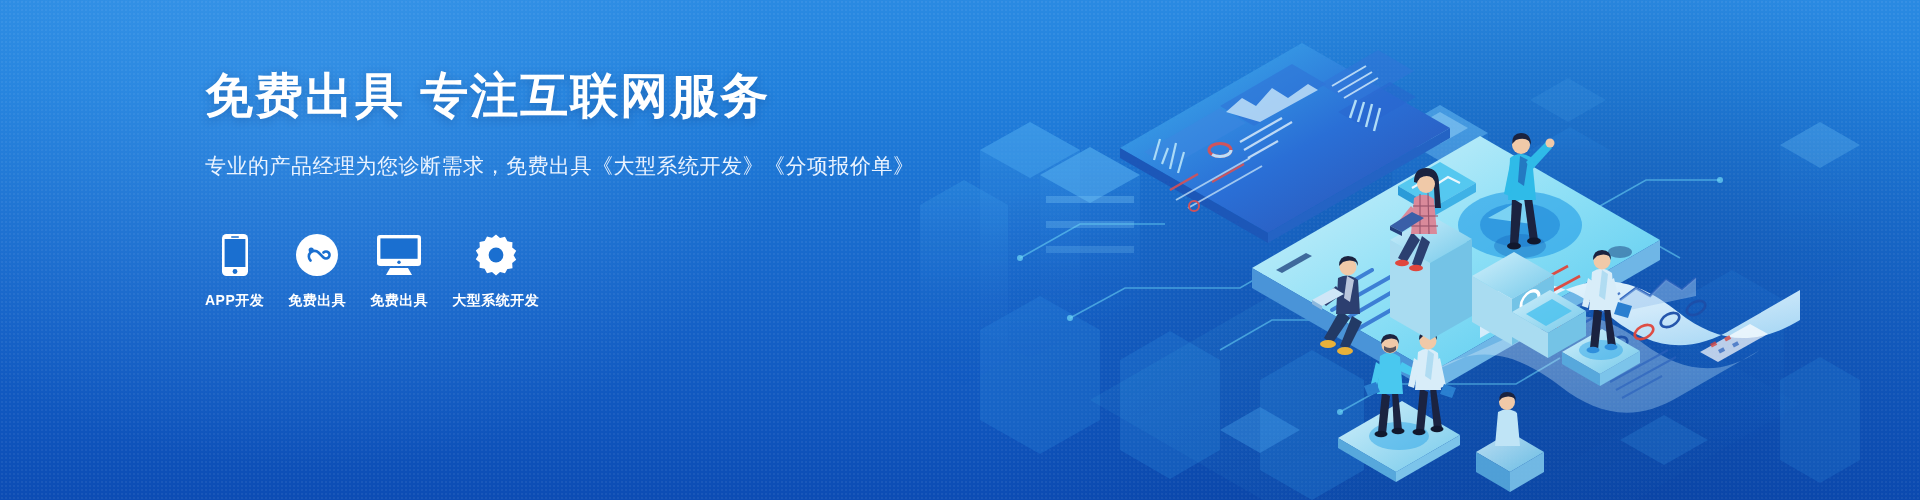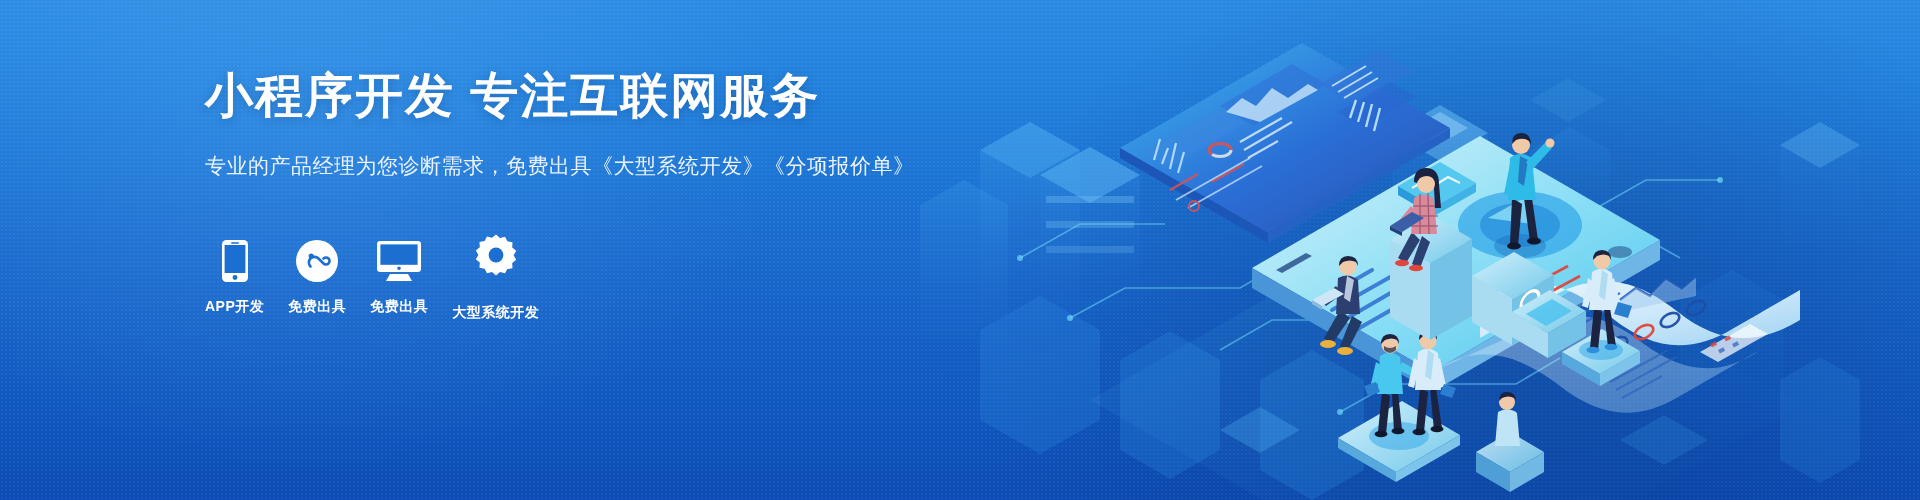--- a/index.html
+++ b/index.html
@@ -37,23 +37,23 @@
     text-shadow:0 2px 10px rgba(0,30,90,.25);
     white-space:nowrap;
   }
   .sub{margin:0;padding-top:26px;}
   .sub-line{
     color:#eaf3ff;font-size:21px;line-height:34px;letter-spacing:.5px;
     white-space:nowrap;
   }
 
   
-  .services{position:absolute;left:205px;top:232px;display:flex;align-items:center;}
+  .services{position:absolute;left:205px;top:232px;display:flex;align-items:flex-start;}
   .svc{display:flex;flex-direction:column;align-items:center;width:auto;margin-right:24px;}
-  .svc:last-child{margin-right:17px;gap:12px;}
+  .svc:last-child{margin-right:17px;}
   .svc-ico{
     height:46px;display:flex;align-items:center;justify-content:center;
     margin-bottom:14px;
   }
   .svc-ico svg{display:block;fill:#ffffff;}
   .svc-label{
     color:#ffffff;font-size:14px;font-weight:700;letter-spacing:.5px;white-space:nowrap;
   }
 
   
@@ -466,21 +466,21 @@
       </g>
 
       <g opacity=".22">
         <path d="M860 380 L900 357 L940 380 L940 460 L900 483 L860 460 Z" fill="#2f8ce0"></path>
         <path d="M700 440 L744 415 L788 440 L744 465 Z" fill="#3a9ae8"></path>
       </g>
     </svg>
   </div>
 
   <div class="copy">
-    <h1 class="headline">小程序开发 专注互联网服务</h1>
+    <h1 class="headline">免费出具 专注互联网服务</h1>
     <div class="sub">
       <div class="sub-line">专业的产品经理为您诊断需求，免费出具《大型系统开发》《分项报价单》</div>
     </div>
   </div>
 
   <div class="services">
 
     <div class="svc">
       <span class="svc-ico">
         <svg width="26" height="42" viewBox="0 0 26 42">

